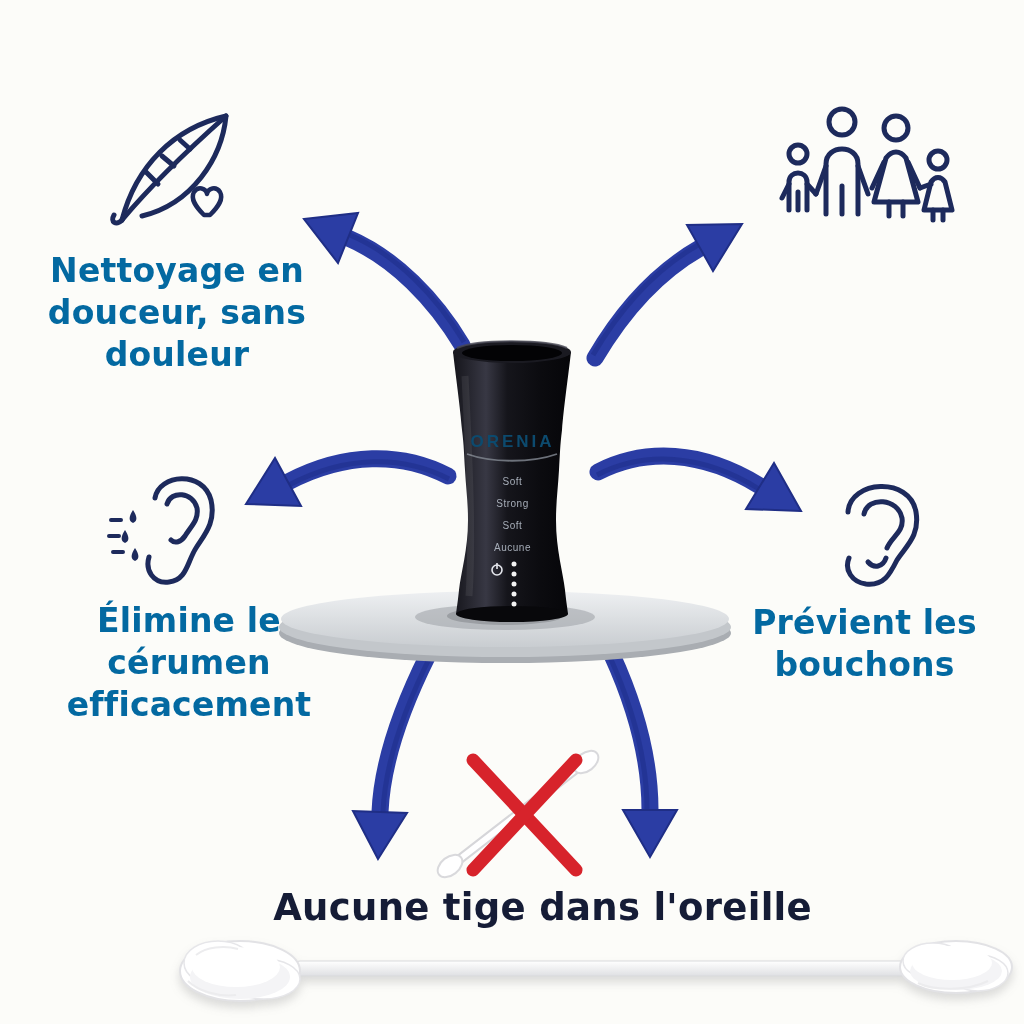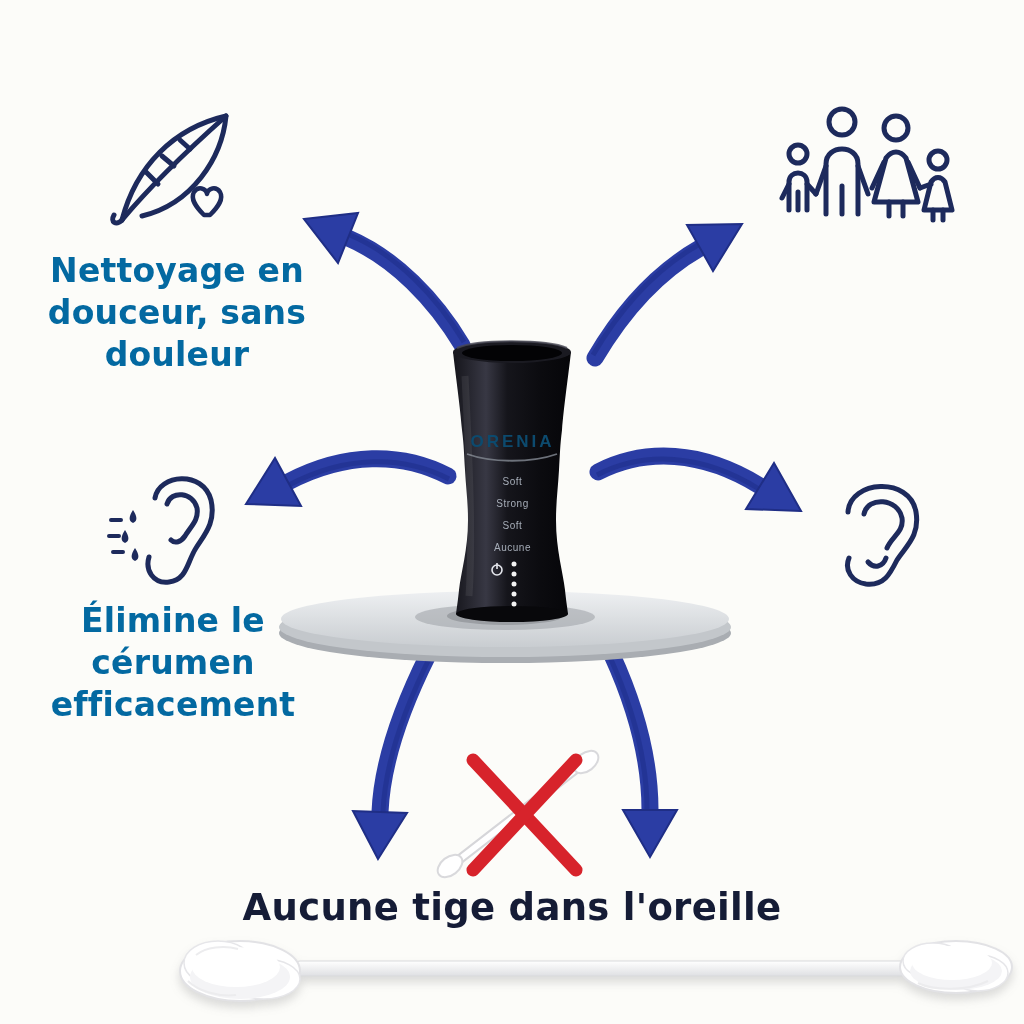--- a/index.html
+++ b/index.html
@@ -6,21 +6,21 @@
   .canvas{
     position:relative;width:1024px;height:1024px;margin:0 auto;
     background:#fcfcf9;overflow:hidden;
     font-family:"DejaVu Sans", sans-serif;
   }
   .benefit-text{
     position:absolute;text-align:center;color:#0369a1;font-weight:600;
     font-size:33px;line-height:1.27;letter-spacing:.2px;
   }
   .warning-text{
-    position:absolute;text-align:center;color:#151c36;font-weight:600;
+    position:absolute;text-align:right;color:#151c36;font-weight:600;
     font-size:37px;letter-spacing:.3px;
   }
   .icon-wrap{position:absolute;}
   .icon-wrap svg{display:block;width:100%;height:100%;}
   
   .device{position:absolute;left:447px;top:336px;width:131px;height:298px;}
   .device svg{position:absolute;left:0;top:0;width:100%;height:100%;}
   .device-brand{
     position:absolute;left:0;top:96px;width:100%;text-align:center;
     color:#0c4a6e;font-size:17px;letter-spacing:3px;font-weight:600;
@@ -135,22 +135,23 @@
         <path d="M26,44 C28,12 88,8 94,44 C98,68 84,78 75,92 C68,106 62,118 44,116 C30,114 22,102 27,90"></path>
         <path d="M42,46 C46,28 76,30 80,50 C82,64 70,68 65,80"></path>
         <path d="M46,94 C52,101 61,99 64,90"></path>
       </g>
     </svg>
   </div>
 
   <div class="benefit-text txt" style="left:22px;top:250px;width:310px;">Nettoyage en douceur, sans douleur</div>
 
 
-  <div class="benefit-text txt" style="left:18px;top:600px;width:310px;">Élimine le cérumen efficacement</div>
-
+  <div class="benefit-text txt" style="left:34px;top:600px;width:310px;">Élimine le cérumen efficacement</div>
+
+  <div class="benefit-text txt" style="left:722px;top:602px;width:285px;">Prévient les bouchons</div>
 
   <svg class="layer-platform" viewBox="0 0 455 85">
     <defs>
       <linearGradient id="platTop" x1="0" y1="0" x2="0" y2="1">
         <stop offset="0" stop-color="#eef0f2"></stop>
         <stop offset="1" stop-color="#c9cdd1"></stop>
       </linearGradient>
     </defs>
     <ellipse cx="227" cy="50" rx="226" ry="30" fill="#a9adb2"></ellipse>
     <ellipse cx="227" cy="44" rx="226" ry="30" fill="#c3c7cb"></ellipse>

